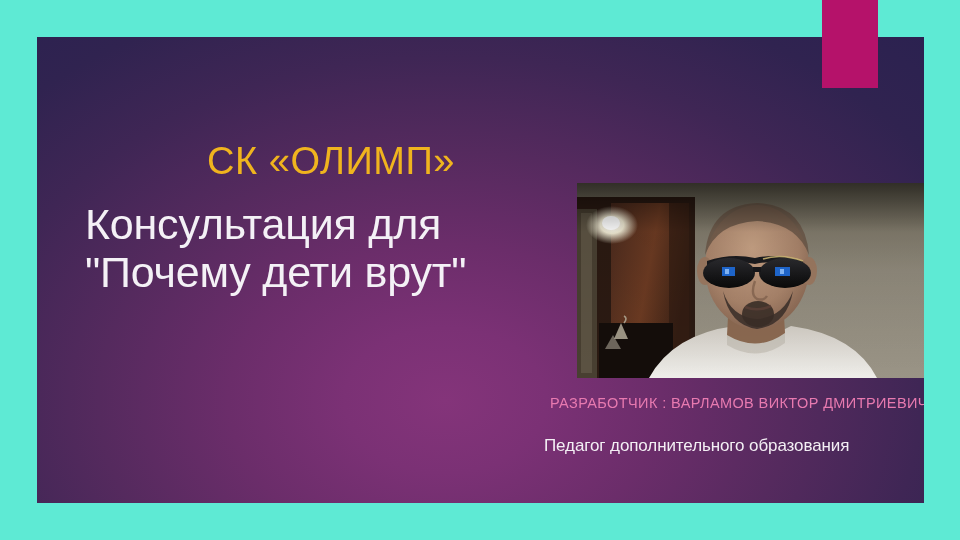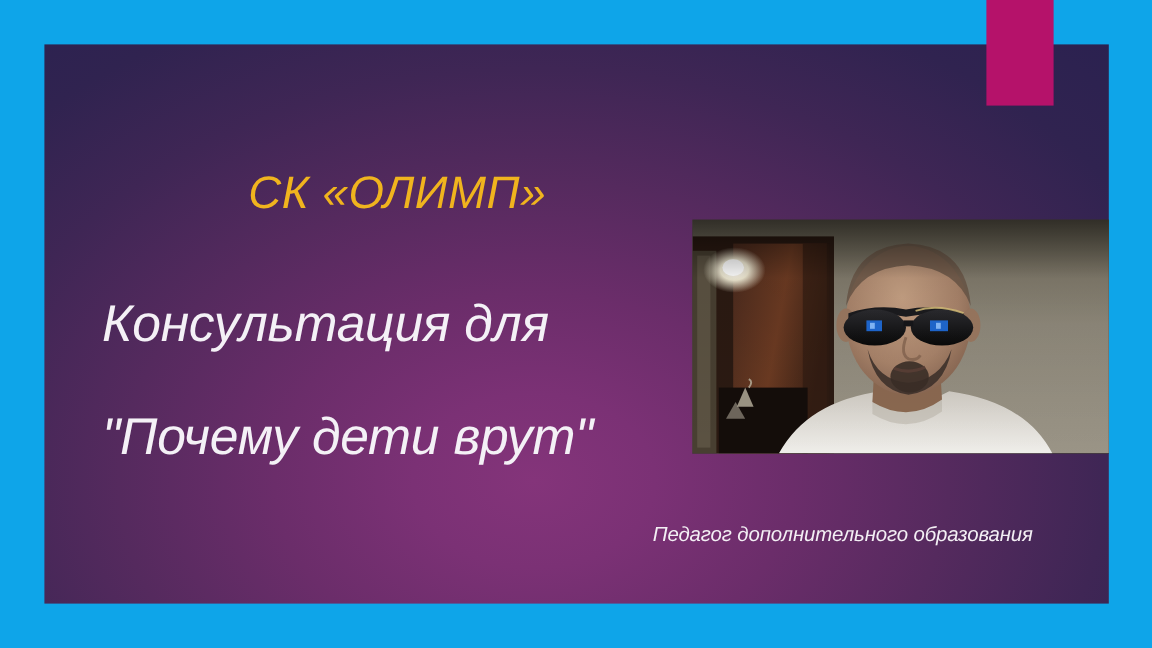--- a/index.html
+++ b/index.html
@@ -14,22 +14,21 @@
     font-family: "Liberation Sans", sans-serif;
     position: relative;
   }
 
   
   #slide {
     position: absolute;
     left: 0; top: 0;
     width: 960px;
     height: 540px;
-    background: #0ea5e9;
-    font-style: italic;
+    background: #5eead4;
   }
 
   
   .panel {
     position: absolute;
     left: 37px;
     top: 37px;
     width: 887px;
     height: 466px;
     background:
@@ -74,21 +73,21 @@
     position: absolute;
     left: 48px;
     top: 163px;
     width: 500px;
     color: #f4f1f6;
     font-size: 43px;
     font-weight: 400;
     line-height: 1.12;
     letter-spacing: -0.2px;
   }
-  .main-title .tline { display: block; margin-top: 46px; }
+  .main-title .tline { display: block; }
 
   
   .photo-frame {
     position: absolute;
     left: 540px;
     top: 146px;
     width: 359px;
     height: 195px;
     overflow: hidden;
     background: #2e2a24;
@@ -216,20 +215,21 @@
 
         <path d="M146 108 q6 34 34 38 q30 -4 36 -38 q-10 26 -36 28 q-26 -2 -34 -28 z" fill="#40332c" opacity="0.92"></path>
         <ellipse cx="181" cy="131" rx="16" ry="13" fill="#3a2e27" opacity="0.9"></ellipse>
 
         <path d="M168 124 q13 5 26 -1" stroke="#5c4037" stroke-width="2.6" fill="none" opacity="0.85"></path>
 
         <rect x="0" y="0" width="359" height="195" fill="url(#vign)"></rect>
       </svg>
     </div>
 
+    <div class="credit-dev">РАЗРАБОТЧИК : ВАРЛАМОВ ВИКТОР ДМИТРИЕВИЧ</div>
 
     <div class="credit-role">Педагог дополнительного образования</div>
 
   </div>
 
   <div class="accent-block"></div>
 
 </div>
 
 </body></html>

